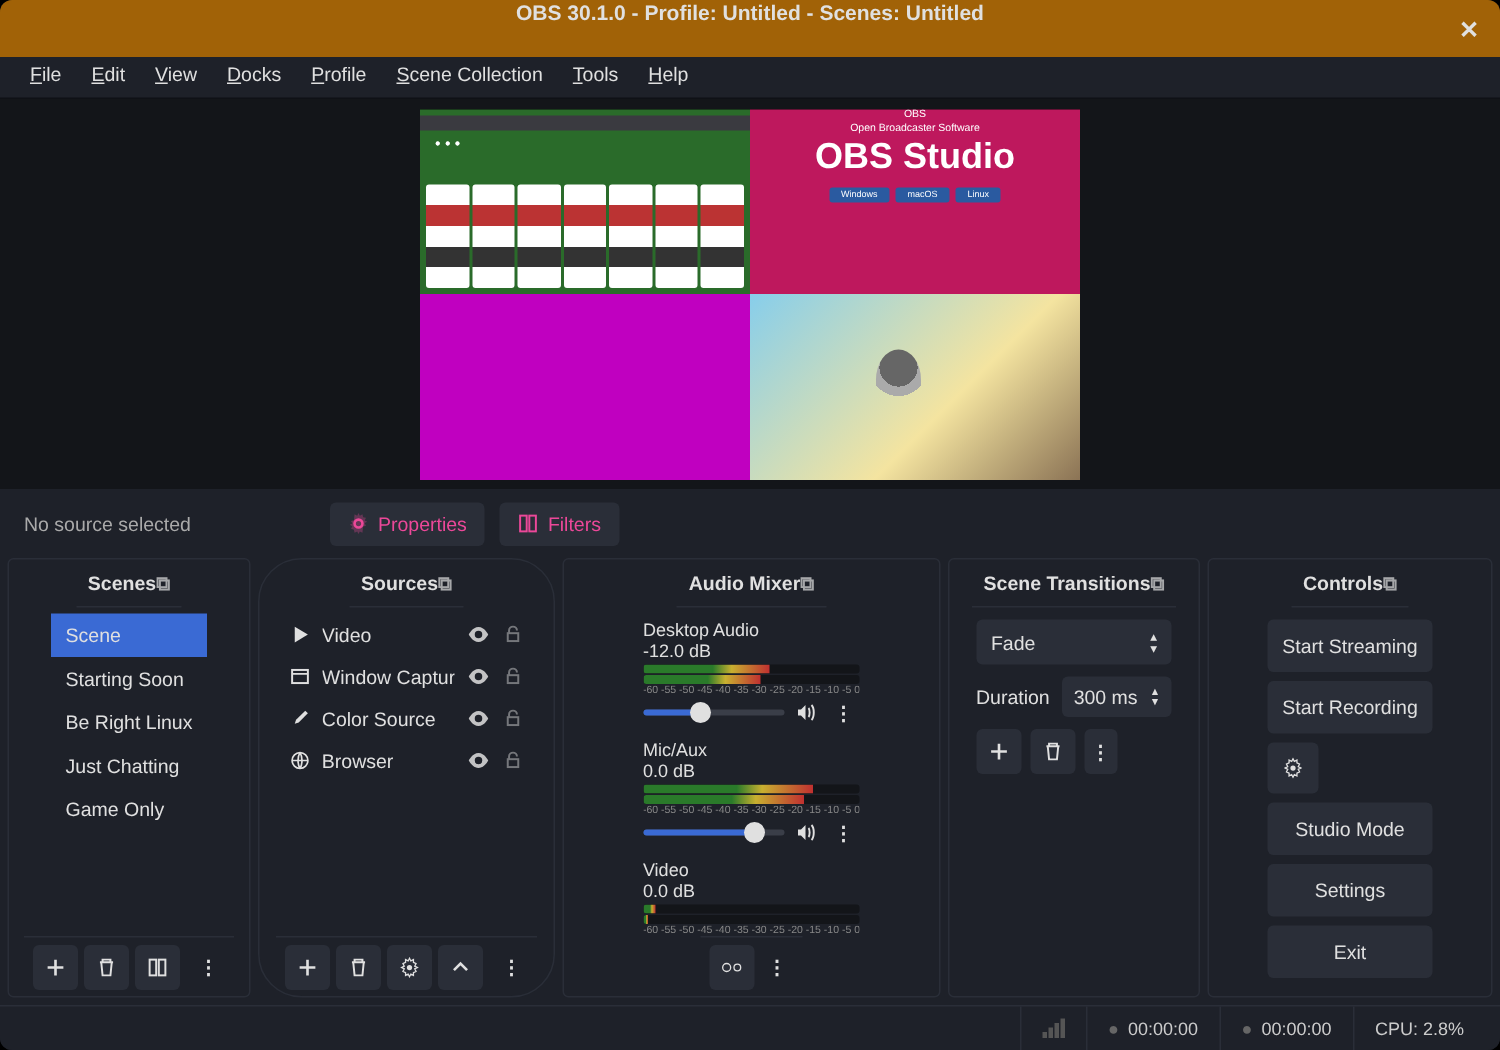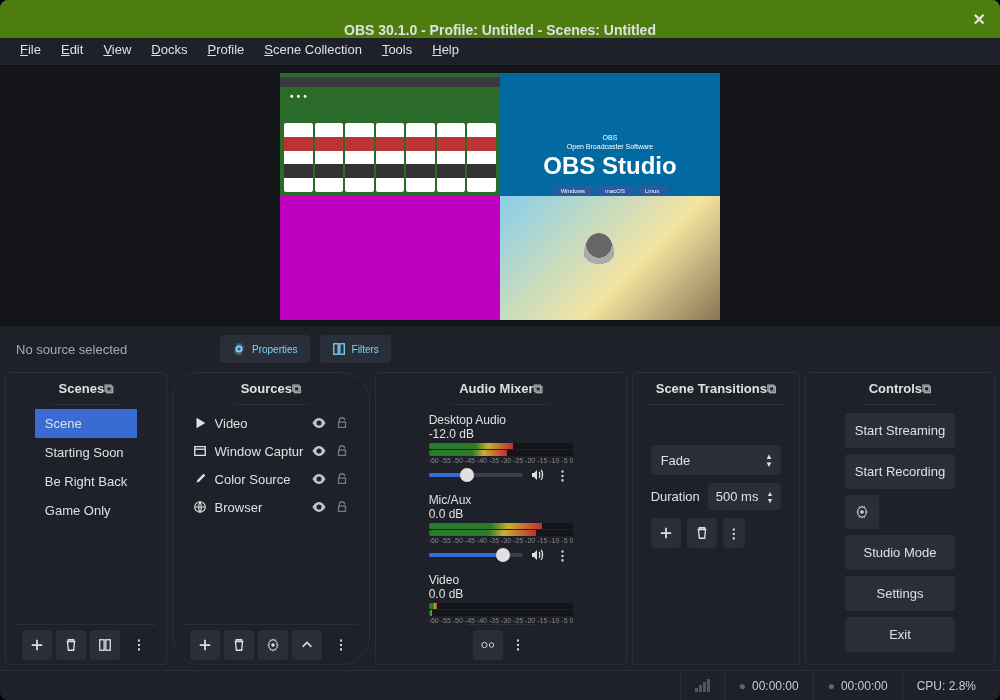--- a/index.html
+++ b/index.html
@@ -1,39 +1,39 @@
 <!DOCTYPE html>
 <html><head>
 <meta charset="utf-8">
 <style>
 * { box-sizing: border-box; margin: 0; padding: 0; }
 body { font-family: -apple-system, BlinkMacSystemFont, "Segoe UI", sans-serif; font-size: 13px; color: #e0e0e0; background: #000; width: 1000px; height: 700px; overflow: hidden; }
 .window { width: 1000px; height: 700px; background: #1e2129; display: flex; flex-direction: column; border-radius: 8px; overflow: hidden; }
-.titlebar { height: 38px; background: #4d7c0f; display: flex; align-items: flex-end; justify-content: center; position: relative; font-weight: 600; font-size: 14px; }
+.titlebar { height: 38px; background: #a16207; display: flex; align-items: flex-start; justify-content: center; position: relative; font-weight: 600; font-size: 14px; }
 .titlebar .close { position: absolute; right: 14px; top: 10px; cursor: pointer; font-size: 16px; }
 .menubar { height: 28px; background: #1e2129; display: flex; padding: 0 10px; gap: 0; border-bottom: 1px solid #0f1116; }
 .menubar span { padding: 4px 10px; cursor: pointer; }
 .menubar span u { text-decoration: underline; }
 .preview-area { flex: 0 0 260px; background: #131519; display: flex; align-items: center; justify-content: center; }
 .preview-canvas { width: 440px; height: 247px; background: #000; display: grid; grid-template-columns: 1fr 1fr; grid-template-rows: 1fr 1fr; }
 .pv-q1 { background: #2a6b2a; position: relative; overflow: hidden; }
 .pv-q1::before { content:""; position:absolute; top:4px; left:0; right:0; height:10px; background:#3a3a40; }
 .pv-q1::after { content:"●●●"; position:absolute; top:20px; left:10px; right:10px; font-size:6px; letter-spacing:3px; color:#fff; text-shadow:0 0 0 #fff; }
 .cardrow { position:absolute; top:50px; left:4px; right:4px; bottom:4px; display:flex; gap:2px; }
 .cardcol { flex:1; background:linear-gradient(#fff 0 20%,#b33 20% 40%,#fff 40% 60%,#333 60% 80%,#fff 80% 100%); border-radius:2px; }
-.pv-q2 { background: #0369a1; display: flex; flex-direction: column; align-items: center; justify-content: flex-end; color:#fff; font-size:7px; text-align:center; gap:2px; }
+.pv-q2 { background: #be185d; display: flex; flex-direction: column; align-items: center; justify-content: flex-start; color:#fff; font-size:7px; text-align:center; gap:2px; }
 .pv-q2 .big { font-size: 24px; font-weight: 700; }
 .pv-q2 .btns { display:flex; gap:4px; margin-top:4px; }
 .pv-q2 .btns span { background:#2a5aa0; padding:2px 8px; border-radius:2px; font-size:6px; }
 .pv-q3 { background: #c000c0; }
 .pv-q4 { background: linear-gradient(135deg,#87ceeb 0%,#f4e4a0 60%,#8b7355 100%); position:relative; overflow:hidden; }
 .pv-q4::after { content:""; position:absolute; left:38%; top:30%; width:30px; height:40px; background:radial-gradient(circle at 50% 30%,#666 0 40%,#aaa 40% 60%,transparent 60%); border-radius:50% 50% 40% 40%; }
 .toolbar-row { height: 46px; background: #1e2129; display: flex; align-items: center; padding: 0 10px; gap: 10px; }
 .no-src { color: #aaa; padding-left: 6px; flex: 0 0 200px; }
-.btn { background: #2a2e38; border: none; color: #7dd3fc; padding: 7px 12px; border-radius: 4px; cursor: pointer; display: inline-flex; align-items: center; gap: 6px; font-size: 10px; }
+.btn { background: #2a2e38; border: none; color: #ec4899; padding: 7px 12px; border-radius: 4px; cursor: pointer; display: inline-flex; align-items: center; gap: 6px; font-size: 13px; }
 .panels { flex: 1; display: flex; gap: 5px; padding: 0 5px 5px 5px; min-height: 0; }
 .panel { background: #1e2129; border: 1px solid #2a2e38; border-radius: 4px; display: flex; flex-direction: column; min-width: 0; align-items: center; }
 .panel.scenes { flex: 0 0 162px; }
 .panel.sources { flex: 0 0 198px; border-radius: 29px; }
 .panel.mixer { flex: 1; min-width: 210px; }
 .panel.transitions { flex: 0 0 168px; }
 .panel.controls { flex: 0 0 190px; }
 .panel-head { height: 32px; display: flex; align-items: center; justify-content: space-between; padding: 0 8px; font-weight: 600; border-bottom: 1px solid #2a2e38; }
 .pop { cursor: pointer; opacity: .7; }
 .panel-body { flex: 1; overflow: hidden; padding: 4px 0; }
@@ -52,21 +52,21 @@
 .meter { height: 6px; background: #131519; border-radius: 2px; position: relative; overflow: hidden; margin-bottom: 1px; }
 .meter .fill { position: absolute; left: 0; top: 0; bottom: 0; background: linear-gradient(90deg,#2a7a2a 0%,#2a7a2a 55%,#c8b030 70%,#c03030 100%); }
 .ticks { font-size: 7px; color: #888; letter-spacing: 0; white-space: nowrap; overflow: hidden; margin-bottom: 3px; }
 .slider-row { display: flex; align-items: center; gap: 6px; }
 .slider { flex: 1; height: 4px; background: #3a3e48; border-radius: 2px; position: relative; }
 .slider .trk { position: absolute; left: 0; top: 0; bottom: 0; background: #3a6ad4; border-radius: 2px; }
 .slider .thumb { position: absolute; top: -5px; width: 14px; height: 14px; background: #e0e0e0; border-radius: 50%; margin-left: -7px; }
 .vico { cursor: pointer; }
 .dots { width: 22px; text-align: center; cursor: pointer; font-weight: bold; }
 .trans-body { padding: 8px; display: flex; flex-direction: column; gap: 8px; }
-.sel-box { background: #2a2e38; border-radius: 4px; padding: 7px 10px; display: flex; justify-content: space-between; align-items: center; cursor: pointer; margin-top: 32px; }
+.sel-box { background: #2a2e38; border-radius: 4px; padding: 7px 10px; display: flex; justify-content: space-between; align-items: center; cursor: pointer; }
 .dur-row { display: flex; align-items: center; gap: 8px; }
 .spin { background: #2a2e38; border-radius: 4px; padding: 6px 8px; display: flex; align-items: center; gap: 8px; flex: 1; }
 .spin .arrows { display: flex; flex-direction: column; font-size: 7px; line-height: 7px; cursor: pointer; }
 .tbtn-row { display: flex; gap: 6px; }
 .ctrl-body { padding: 8px; display: flex; flex-direction: column; gap: 6px; }
 .cbtn { background: #2a2e38; border-radius: 4px; padding: 10px; text-align: center; cursor: pointer; }
 .cbtn-row { display: flex; gap: 6px; }
 .cbtn-row .cbtn { flex: 1; }
 .cbtn-row .gear { flex: 0 0 34px; }
 .statusbar { height: 30px; background: #1e2129; border-top: 1px solid #2a2e38; display: flex; align-items: center; justify-content: flex-end; padding: 0 10px; gap: 0; font-size: 12px; color: #ccc; }
@@ -145,21 +145,22 @@
   <div class="panels">
 
     <div class="panel scenes">
       <div class="panel-head">
         <span>Scenes</span>
         <span class="pop">⧉</span>
       </div>
       <div class="panel-body" id="scenes-list">
           <div class="list-item sel">Scene</div>
           <div class="list-item">Starting Soon</div>
-          <div class="list-item">Be Right Back</div>
+          <div class="list-item">Be Right Linux</div>
+          <div class="list-item">Just Chatting</div>
           <div class="list-item">Game Only</div>
         </div>
       <div class="panel-foot">
         <span class="ibtn">
             <svg width="14" height="14" viewBox="0 0 16 16" stroke="currentColor" stroke-width="2">
               <path d="M8 2v12M2 8h12"></path>
             </svg>
           </span>
         <span class="ibtn">
             <svg width="14" height="14" viewBox="0 0 16 16" fill="none" stroke="currentColor" stroke-width="1.5">
@@ -378,21 +379,21 @@
         <span class="pop">⧉</span>
       </div>
       <div class="trans-body">
         <div class="sel-box">
           <span>Fade</span>
           <span style="font-size:9px;line-height:8px;">▴<br>▾</span>
         </div>
         <div class="dur-row">
           <span>Duration</span>
           <div class="spin">
-            <span>500 ms</span>
+            <span>300 ms</span>
             <span class="arrows">▲<br>▼</span>
           </div>
         </div>
         <div class="tbtn-row">
           <span class="ibtn">
               <svg width="14" height="14" viewBox="0 0 16 16" stroke="currentColor" stroke-width="2">
                 <path d="M8 2v12M2 8h12"></path>
               </svg>
             </span>
           <span class="ibtn">

